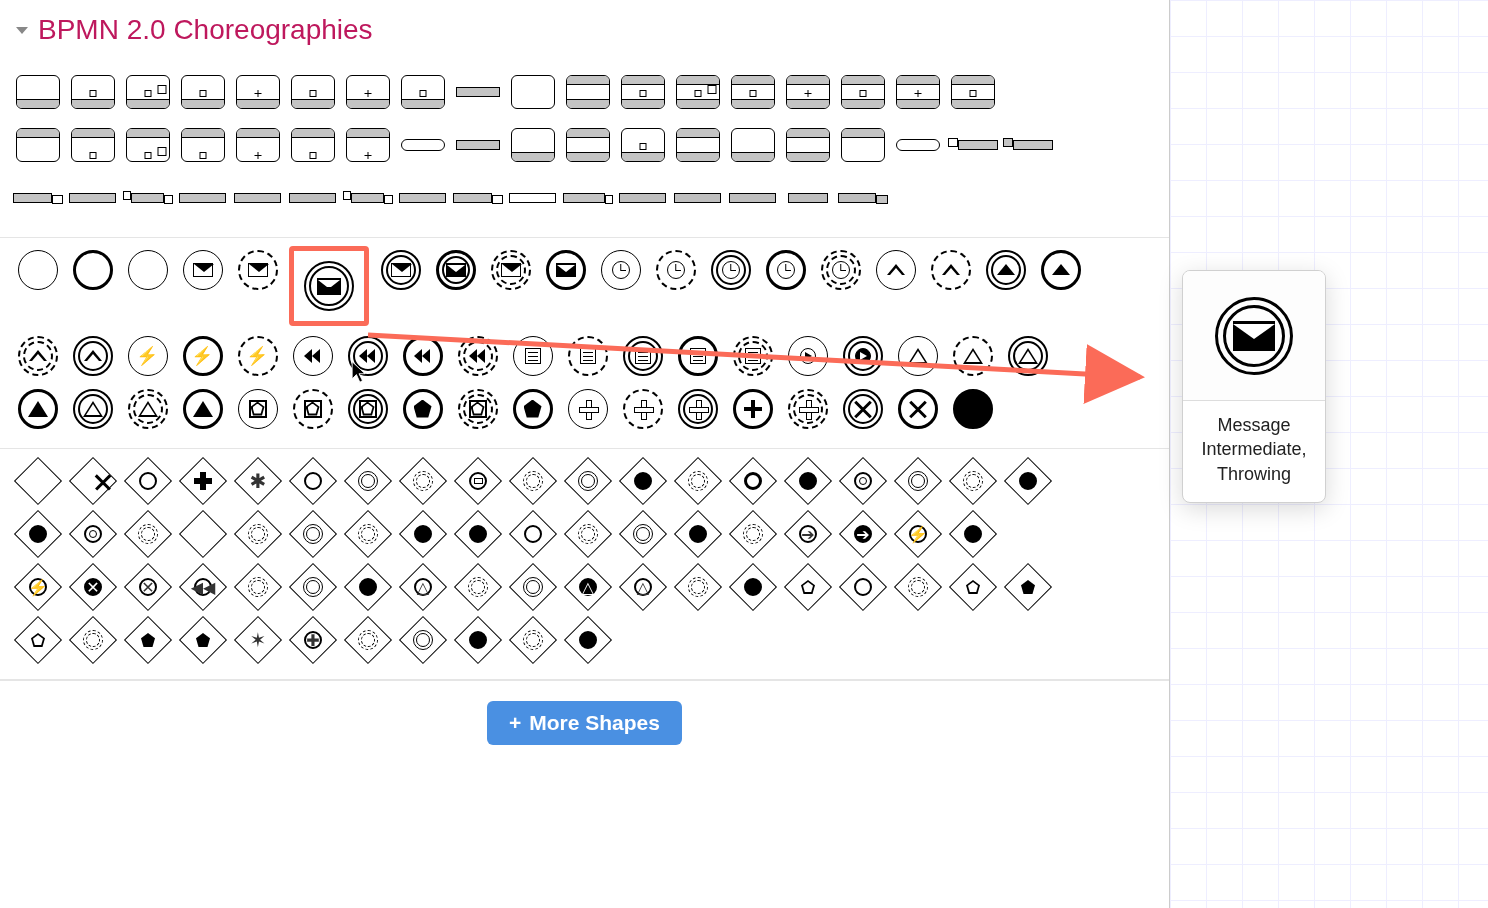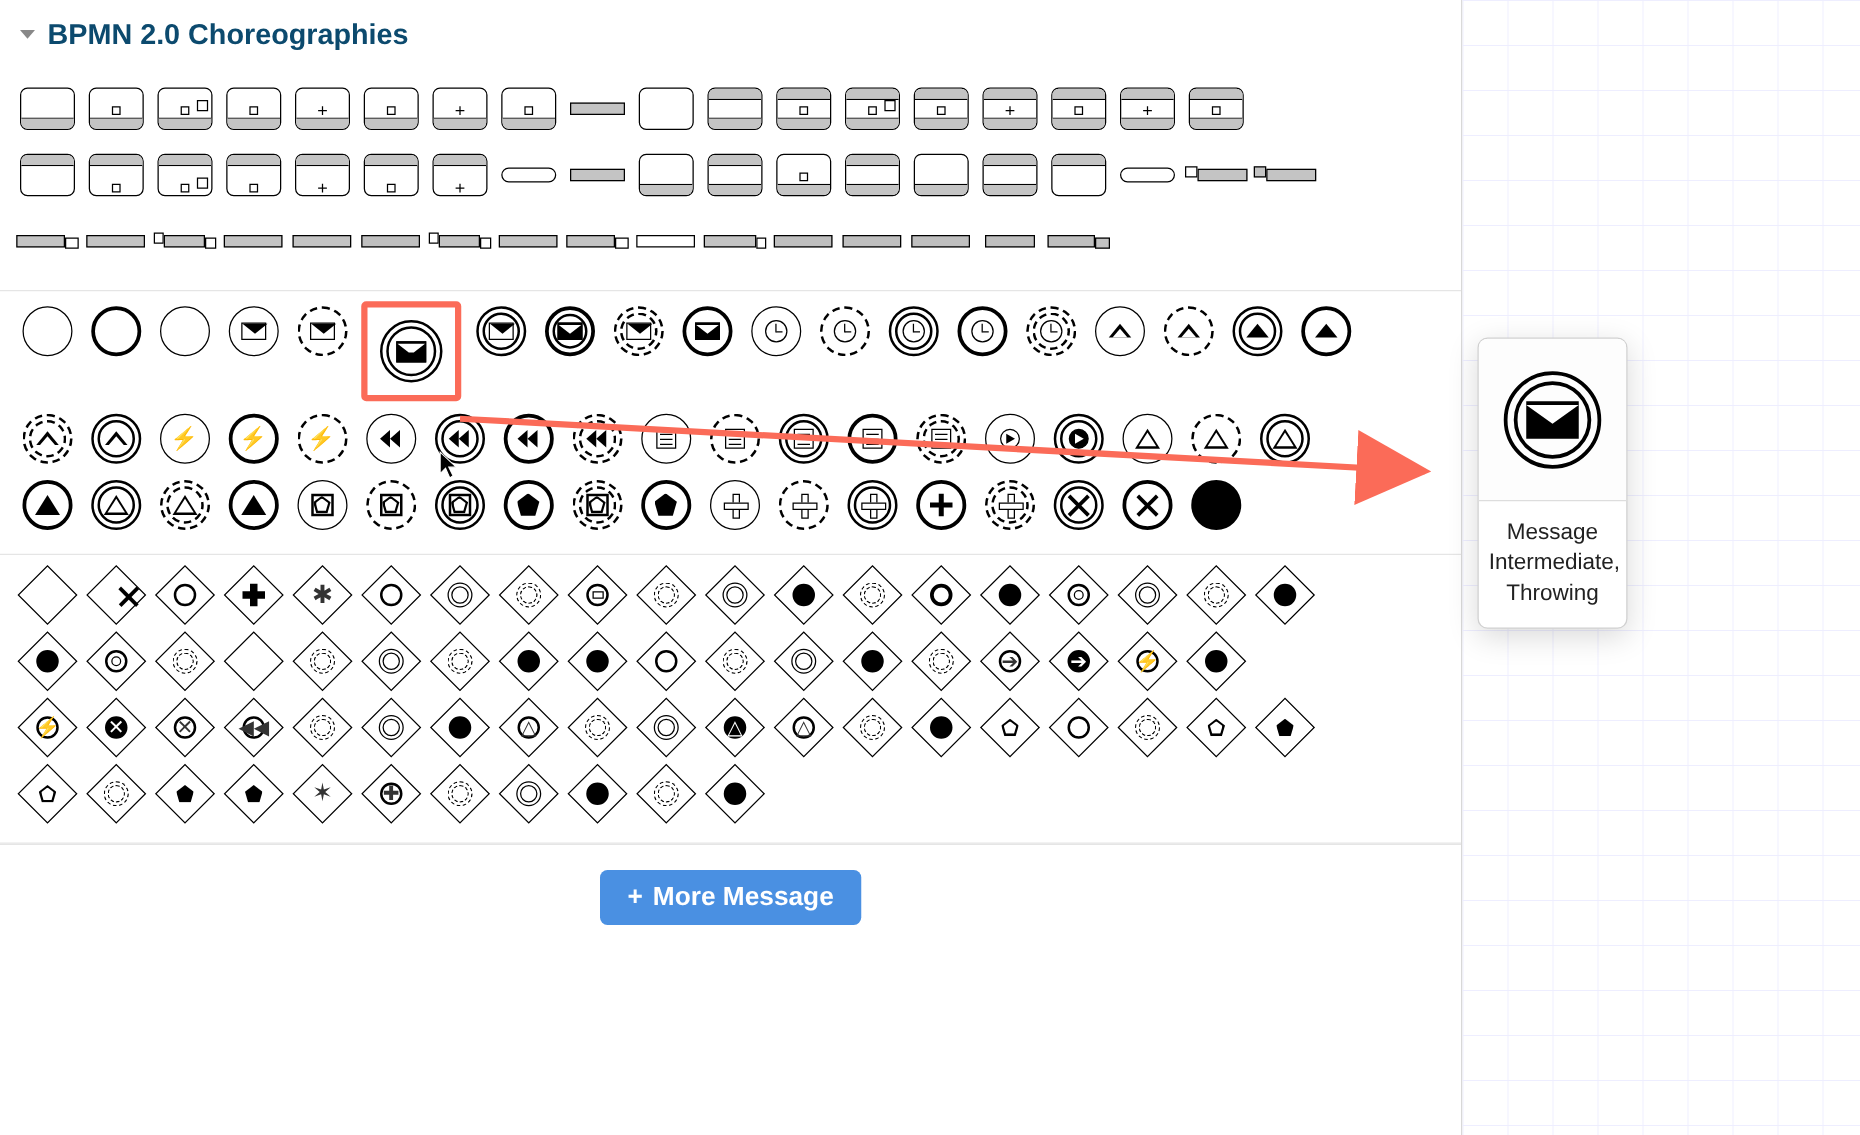--- a/index.html
+++ b/index.html
@@ -35,23 +35,23 @@
     background: #fff;
   }
   .triangle {
     width: 0; height: 0;
     border-left: 6px solid transparent;
     border-right: 6px solid transparent;
     border-top: 7px solid #888;
     margin-right: 10px;
   }
   .section-title {
-    font-size: 23px;
-    font-weight: 700;
-    color: #0c4a6e;
+    font-size: 28px;
+    font-weight: 400;
+    color: #be185d;
   }
   .shapes-container {
     padding: 8px 14px 16px 14px;
     display: flex;
     flex-direction: column;
     gap: 6px;
   }
   .shape-row {
     display: flex;
     gap: 8px;
@@ -182,21 +182,21 @@
     flex:1;
     background:#fff;
     background-image: linear-gradient(to right,#eef 1px,transparent 1px),linear-gradient(to bottom,#eef 1px,transparent 1px);
     background-size: 36px 36px;
     position:relative;
   }
   .tooltip-panel {
     position:absolute;
     left: 12px;
     top: 270px;
-    width: 120px;
+    width: 144px;
     background:#fff;
     border:1px solid #d0d0d0;
     border-radius:8px;
     box-shadow: 0 6px 24px rgba(0,0,0,0.15);
     overflow:hidden;
   }
   .tooltip-preview{
     height:130px; display:flex;align-items:center;justify-content:center;
     border-bottom:1px solid #ddd;
     background:#fdfdfd;
@@ -1596,21 +1596,21 @@
                 </div>
               </div>
             </div>
         </div>
       </div>
     </div>
 
     <div class="btn-bar">
       <button class="more-shapes-btn">
         <span class="plus">+</span>
-        <span>More Message</span>
+        <span>More Shapes</span>
       </button>
     </div>
   </div>
 
   <div class="canvas">
     <div class="tooltip-panel">
       <div class="tooltip-preview">
         <div class="big-ev">
           <div class="big-env"></div>
         </div>

